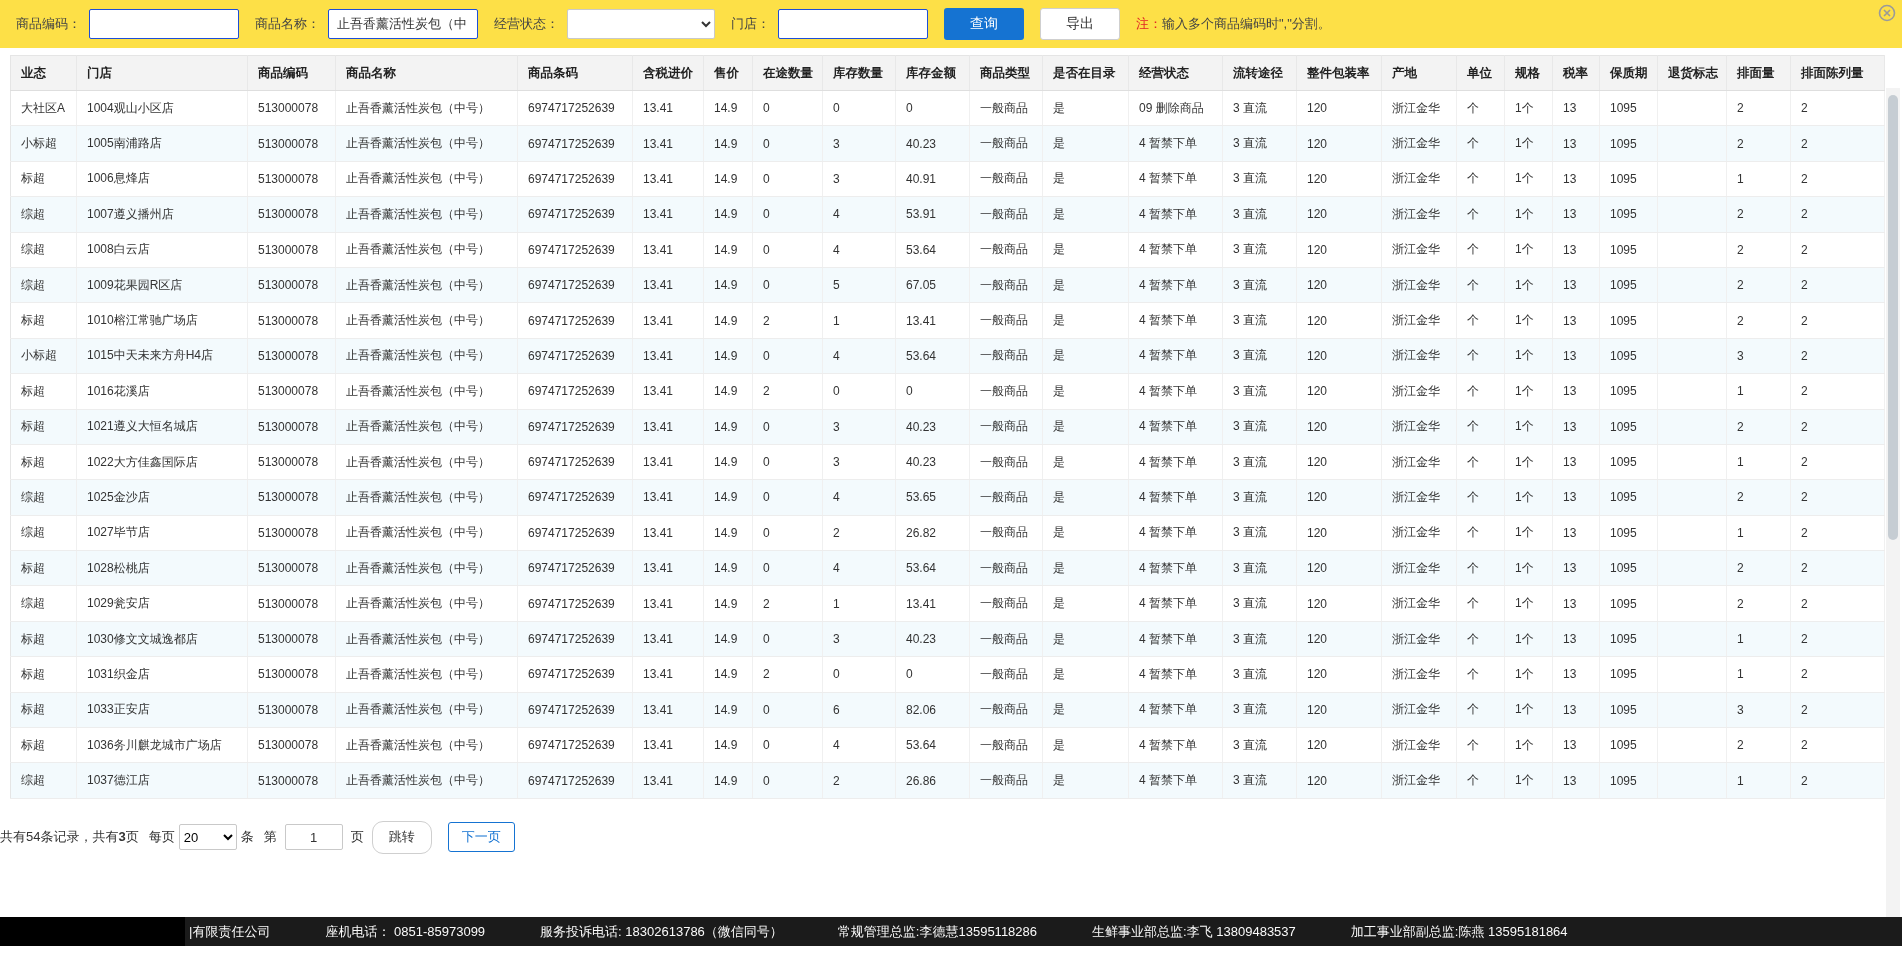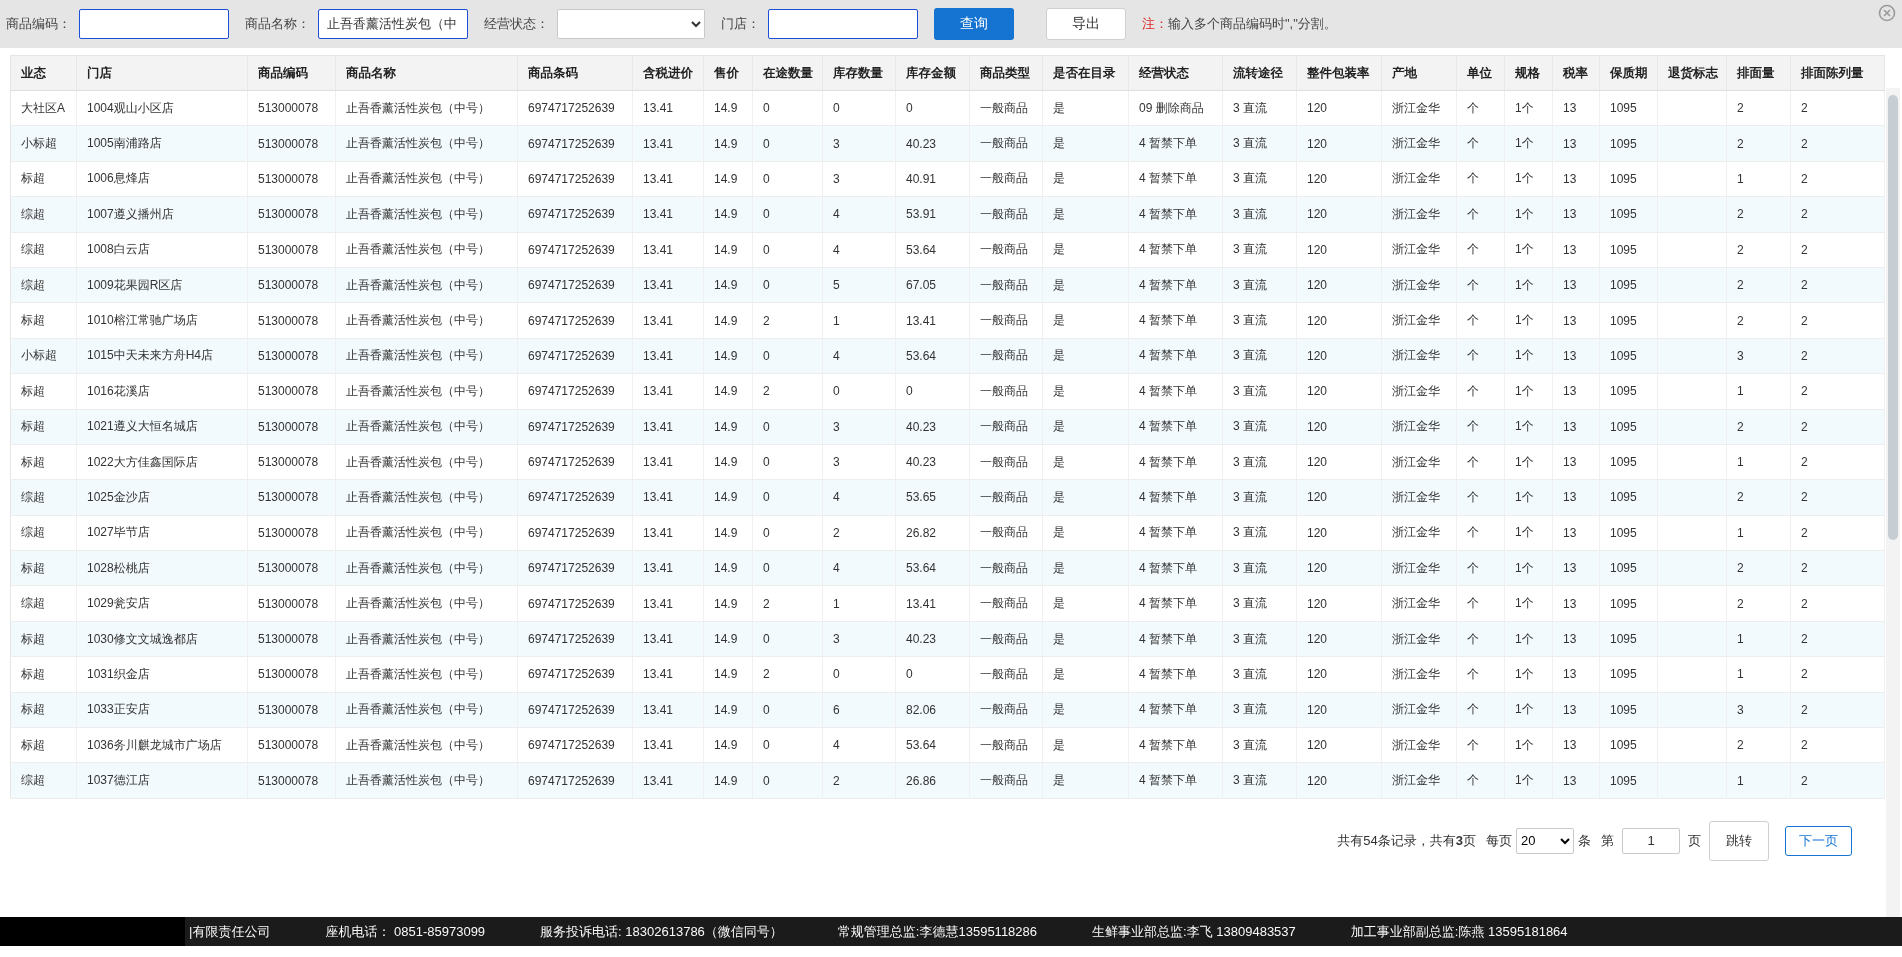--- a/index.html
+++ b/index.html
@@ -7,55 +7,55 @@
     font-family:"Liberation Sans","DejaVu Sans",sans-serif; }
   .app { position:relative; width:1902px; height:957px; background:#fff; }
 
   
   .titlebar { height:40px; background:#f5f5f5; border-bottom:1px solid #e4e4e4;
     display:flex; align-items:center; padding-left:14px; }
   .titlebar .title { font-size:14px; color:#333; }
   .close-btn { position:absolute; top:4px; right:6px; width:18px; height:18px; cursor:pointer; }
 
   
-  .filterbar { height:48px; display:flex; align-items:center; padding-left:6px; background:#e5e5e5; }
+  .filterbar { height:48px; display:flex; align-items:center; padding-left:16px; background:#fde047; }
   .filterbar label { font-size:13px; color:#444; margin-right:8px; white-space:nowrap; }
   .txt { width:150px; height:30px; border:1px solid #1d4ed8; border-radius:2px;
     padding:0 8px; font-size:13px; color:#333; margin-right:16px; }
   .sel { width:148px; height:30px; border:1px solid #c9c9c9; border-radius:2px;
     font-size:13px; color:#333; margin-right:16px; background:#fff; }
   .btn-primary { width:80px; height:32px; background:#1573d2; color:#fff; border:none;
-    border-radius:3px; font-size:14px; margin-right:32px; cursor:pointer; }
+    border-radius:3px; font-size:14px; margin-right:16px; cursor:pointer; }
   .btn-export { width:80px; height:32px; background:#fff; color:#333; border:1px solid #cfcfcf;
     border-radius:3px; font-size:14px; margin-right:16px; cursor:pointer; }
   .note { font-size:13px; color:#444; white-space:nowrap; }
   .note em { font-style:normal; color:#e02525; }
 
   
   .table-wrap { margin:7px 0 0 10px; width:1874px; }
   table { width:1874px; table-layout:fixed; border-collapse:collapse;
     border:1px solid #e5e5e5; }
   th { height:35px; background:#f3f3f3; font-size:12.5px; font-weight:bold; color:#222;
     text-align:left; padding:0 4px 0 10px; border-bottom:1px solid #dedede;
     border-right:1px solid #e8e8e8; overflow:hidden; white-space:nowrap; }
   td { height:35.4px; font-size:12px; color:#333; text-align:left; padding:0 4px 0 10px;
     border-bottom:1px solid #ededed; border-right:1px solid #f0f0f0;
     overflow:hidden; white-space:nowrap; }
   tr.alt td { background:#f3fafd; }
 
   
-  .pagination { display:flex; align-items:center; justify-content:flex-end;
+  .pagination { display:flex; align-items:center; 
     padding-right:50px; margin-top:22px; font-size:13px; color:#333; }
   .pagination .seg { margin-left:10px; white-space:nowrap; }
   .pg-select { width:58px; height:26px; border:1px solid #c9c9c9; border-radius:2px;
     margin:0 4px; font-size:13px; background:#fff; }
   .pg-input { width:58px; height:26px; border:1px solid #c9c9c9; border-radius:2px;
     margin:0 8px; font-size:13px; text-align:center; color:#333; }
-  .btn-jump { height:40px; padding:0 16px; background:#fff; border:1px solid #cfcfcf;
-    border-radius:3px; font-size:13px; color:#333; margin-left:8px; cursor:pointer; }
+  .btn-jump { height:33px; padding:0 16px; background:#fff; border:1px solid #cfcfcf;
+    border-radius:11px; font-size:13px; color:#333; margin-left:8px; cursor:pointer; }
   .btn-next { height:30px; padding:0 13px; background:#fff; border:1px solid #1573d2;
     border-radius:3px; font-size:13px; color:#1573d2; margin-left:16px; cursor:pointer; }
 
   
   .vscroll { position:absolute; top:88px; bottom:12px; right:2px; width:14px; background:#f3f3f3; }
   .vscroll .thumb { position:absolute; top:7px; left:2px; width:10px; height:445px;
     background:#c6cdd3; border-radius:5px; }
 
   
   .footer { position:absolute; left:0; top:917px; width:1902px; height:29px;

